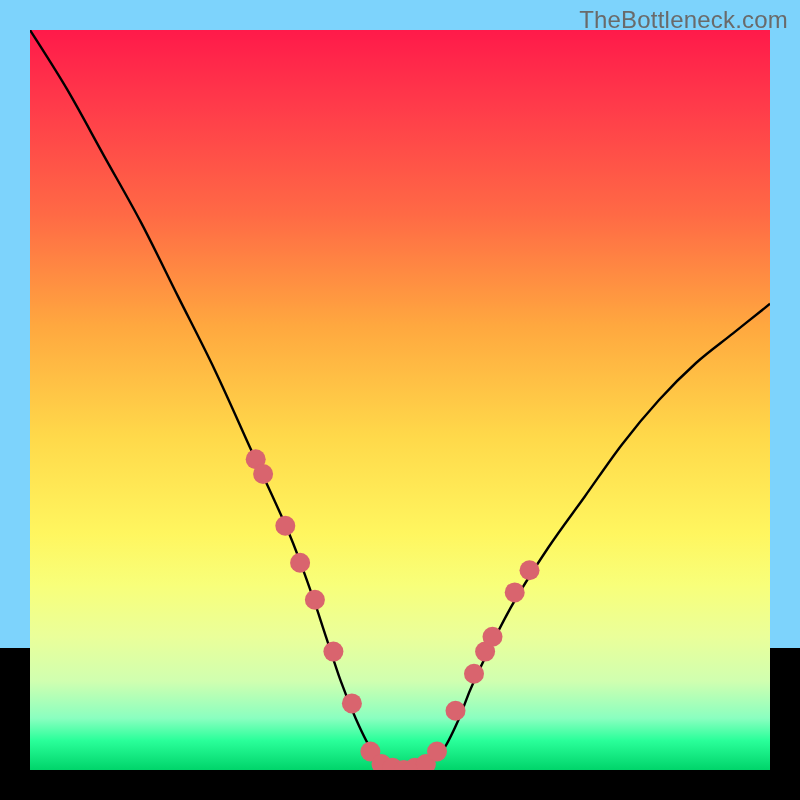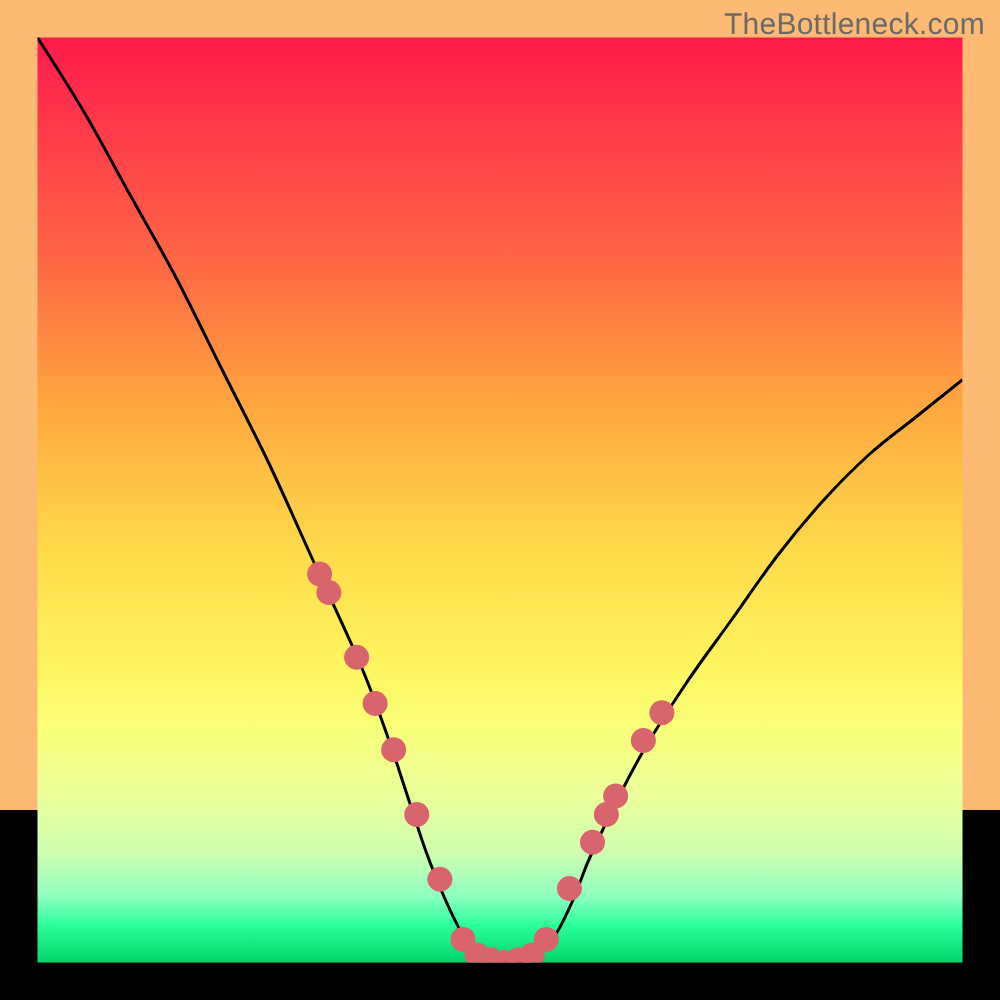--- a/index.html
+++ b/index.html
@@ -10,21 +10,21 @@
     overflow: hidden;
     background: #000;
     font-family: Arial, Helvetica, sans-serif;
   }
   .frame {
     position: absolute;
     left: 0;
     top: 0;
     width: 800px;
     height: 648px;
-    background: #fdba74;
+    background: #7dd3fc;
   }
   .plot {
     position: absolute;
     left: 30px;
     top: 30px;
     width: 740px;
     height: 740px;
     background: linear-gradient(to bottom,
       #ff1a4a 0%,
       #ff3a4a 10%,

